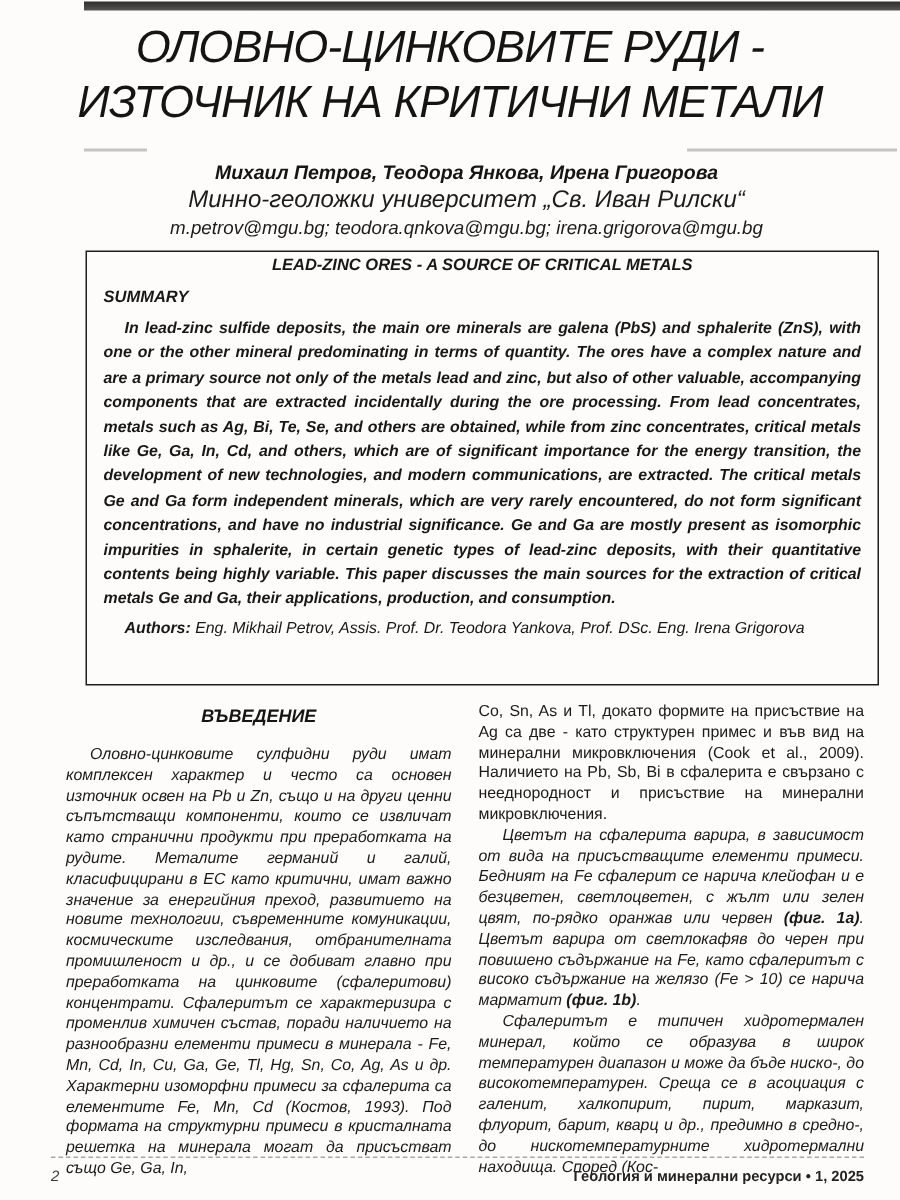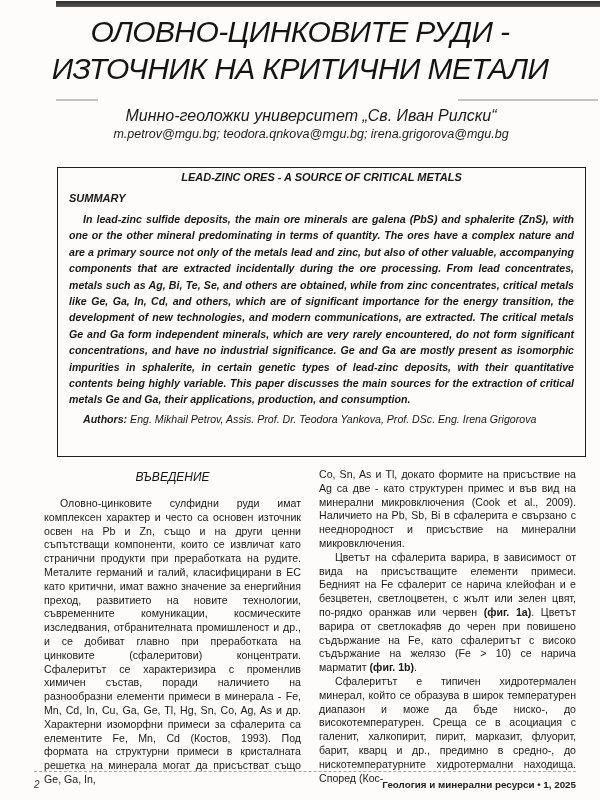--- a/index.html
+++ b/index.html
@@ -43,29 +43,29 @@
     text-align: justify; text-indent: 14px;
   }
   .sb-authors { margin: 5px 0 0; font-size: 10.6px; text-indent: 14px; }
   .sb-authors b { font-weight: 700; }
   .columns {
     position: absolute; left: 44px; right: 24px; top: 468px;
     display: flex; gap: 18px;
   }
   .col { flex: 1 1 0; }
   .section-heading {
-    text-align: center; font-weight: 400; font-style: italic;
+    text-align: center; font-weight: 700; font-style: italic;
     font-size: 12px; margin: 2px 0 13px; color: #151515;
   }
   .body-para {
     margin: 0; font-size: 10.6px; line-height: 13.8px;
     text-align: justify; color: #1a1a1a;
   }
   .body-para b { font-weight: 700; }
-  .indent { text-indent: 16px; }
+  .indent { text-indent: 16px; font-style: italic; }
   .footer { position: absolute; left: 34px; right: 24px; top: 771px; }
   .footer-rule { border-top: 1.5px dashed #a9a7a4; height: 0; }
   .footer-row {
     margin-top: 7px; display: flex; justify-content: space-between; align-items: baseline;
   }
   .page-num { font-style: italic; font-size: 10px; color: #3a3a3a; }
   .journal  { font-weight: 700; font-size: 9.8px; color: #222; }
 </style>
 </head>
 <body>
@@ -76,20 +76,21 @@
 
   <div class="title">
     <div>ОЛОВНО-ЦИНКОВИТЕ РУДИ -</div>
     <div>ИЗТОЧНИК НА КРИТИЧНИ МЕТАЛИ</div>
   </div>
 
   <div class="rule-frag left"></div>
   <div class="rule-frag right"></div>
 
   <div class="authors-block">
+    <div class="authors">Михаил Петров, Теодора Янкова, Ирена Григорова</div>
     <div class="affiliation">Минно-геоложки университет „Св. Иван Рилски“</div>
     <div class="emails">m.petrov@mgu.bg; teodora.qnkova@mgu.bg; irena.grigorova@mgu.bg</div>
   </div>
 
   <div class="summary-box">
     <div class="sb-title">LEAD-ZINC ORES - A SOURCE OF CRITICAL METALS</div>
     <div class="sb-label">SUMMARY</div>
     <p class="sb-body">In lead-zinc sulfide deposits, the main ore minerals are galena (PbS) and sphalerite (ZnS), with one or the other mineral predominating in terms of quantity. The ores have a complex nature and are a primary source not only of the metals lead and zinc, but also of other valuable, accompanying components that are extracted incidentally during the ore processing. From lead concentrates, metals such as Ag, Bi, Te, Se, and others are obtained, while from zinc concentrates, critical metals like Ge, Ga, In, Cd, and others, which are of significant importance for the energy transition, the development of new technologies, and modern communications, are extracted. The critical metals Ge and Ga form independent minerals, which are very rarely encountered, do not form significant concentrations, and have no industrial significance. Ge and Ga are mostly present as isomorphic impurities in sphalerite, in certain genetic types of lead-zinc deposits, with their quantitative contents being highly variable. This paper discusses the main sources for the extraction of critical metals Ge and Ga, their applications, production, and consumption.</p>
     <p class="sb-authors"><b>Authors:</b><span> Eng. Mikhail Petrov, Assis. Prof. Dr. Teodora Yankova, Prof. DSc. Eng. Irena Grigorova</span></p>
   </div>

